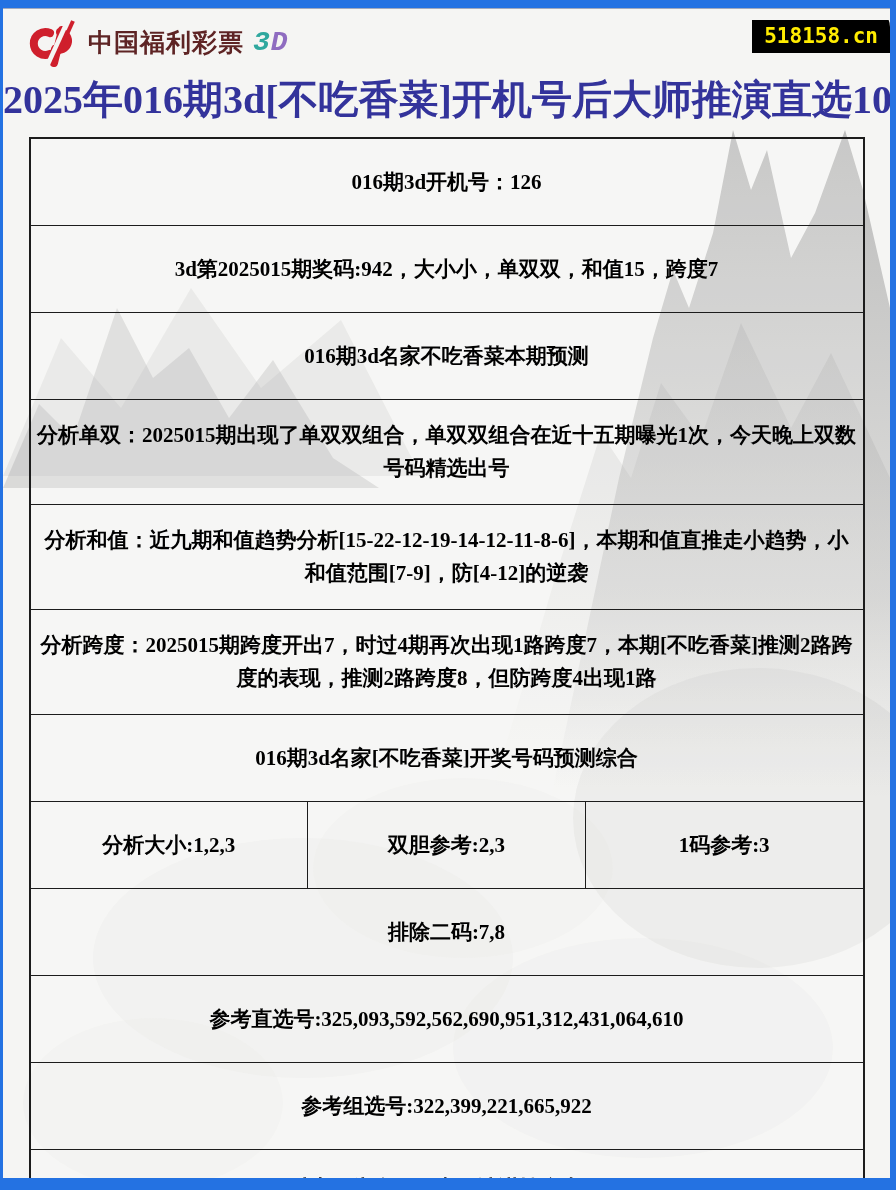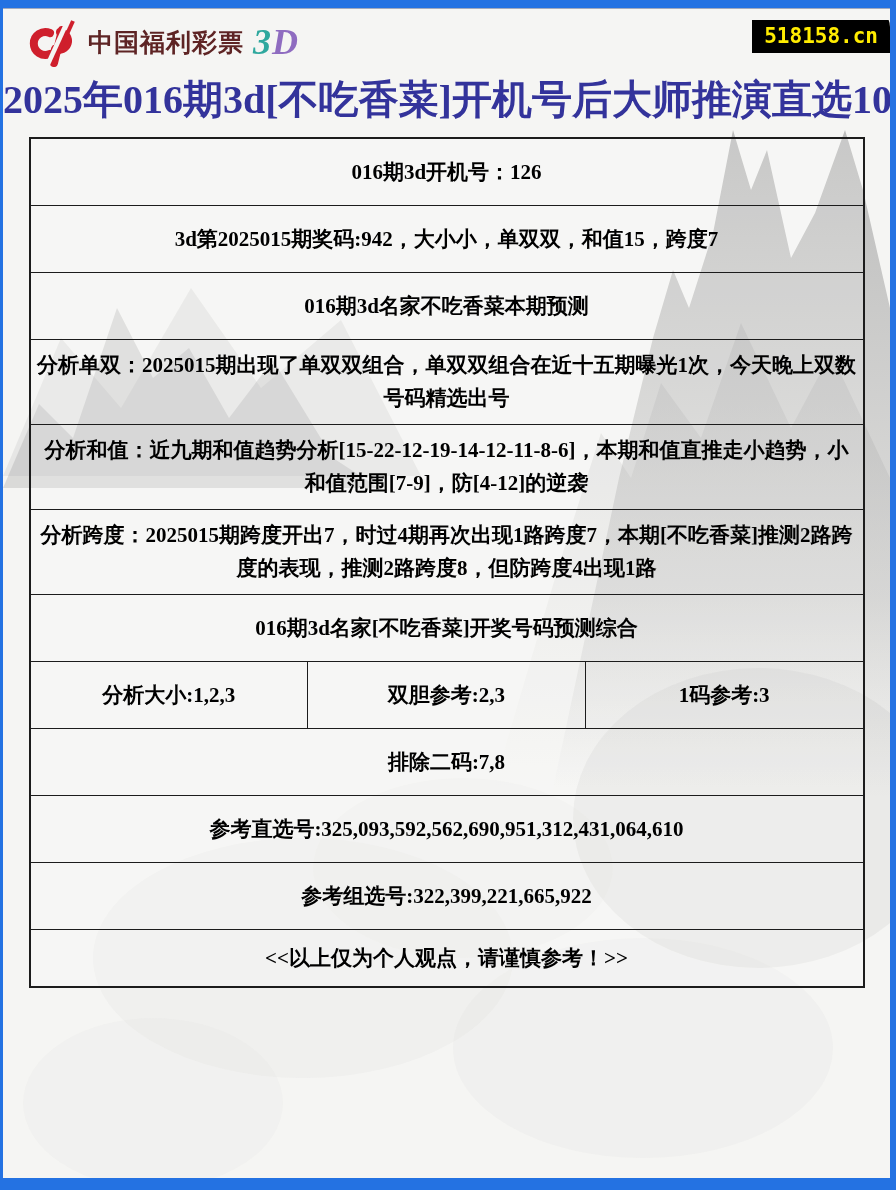--- a/index.html
+++ b/index.html
@@ -21,21 +21,21 @@
   }
   .content{position:relative;width:100%;height:100%;overflow:hidden;border-radius:19px;}
   .bg-svg{position:absolute;left:0;top:0;width:100%;height:100%;z-index:0;}
 
   .header{position:relative;z-index:2;height:56px;display:flex;align-items:center;padding:6px 14px 0 24px;}
   .logo{display:flex;align-items:center;gap:9px;}
   .brand{
     font-family:"Liberation Sans","DejaVu Sans",sans-serif;
     font-weight:bold;font-size:25px;color:#5e2424;letter-spacing:1px;
   }
-  .brand3d{font-family:Liberation Serif, serif;font-style:italic;font-weight:bold;font-size:36px;letter-spacing:1px;}
+  .brand3d{font-family:Liberation Mono, monospace;font-style:italic;font-weight:bold;font-size:28px;letter-spacing:1px;}
   .b3{color:#2fa89e;}
   .bD{color:#8f6cc0;}
   .badge{
     position:absolute;right:0;top:12px;
     background:#000000;color:#ffec00;
     font-family:"DejaVu Sans Mono","Liberation Mono",monospace;
     font-weight:bold;font-size:21px;
     padding:5px 12px;line-height:1.1;
   }
 
@@ -49,21 +49,21 @@
   table.main{
     position:relative;z-index:2;
     border-collapse:collapse;
     width:836px;margin:11px auto 0;
     table-layout:fixed;
     border:2px solid #1c1c1c;
   }
   table.main td{
     border:1px solid #1c1c1c;
     font-size:21px;font-weight:bold;color:#000;
-    padding:2px 5px;
+    padding:12px 5px;
     background:rgba(255,255,255,0.18);
   }
   td.c{text-align:center;}
   td.l{text-align:center;line-height:1.55;padding:4px 3px;}
   tr.rs td{height:62px;}
   tr.rd td{height:80px;}
   tr.rf td{height:52px;}
 </style>
 </head>
 <body>

